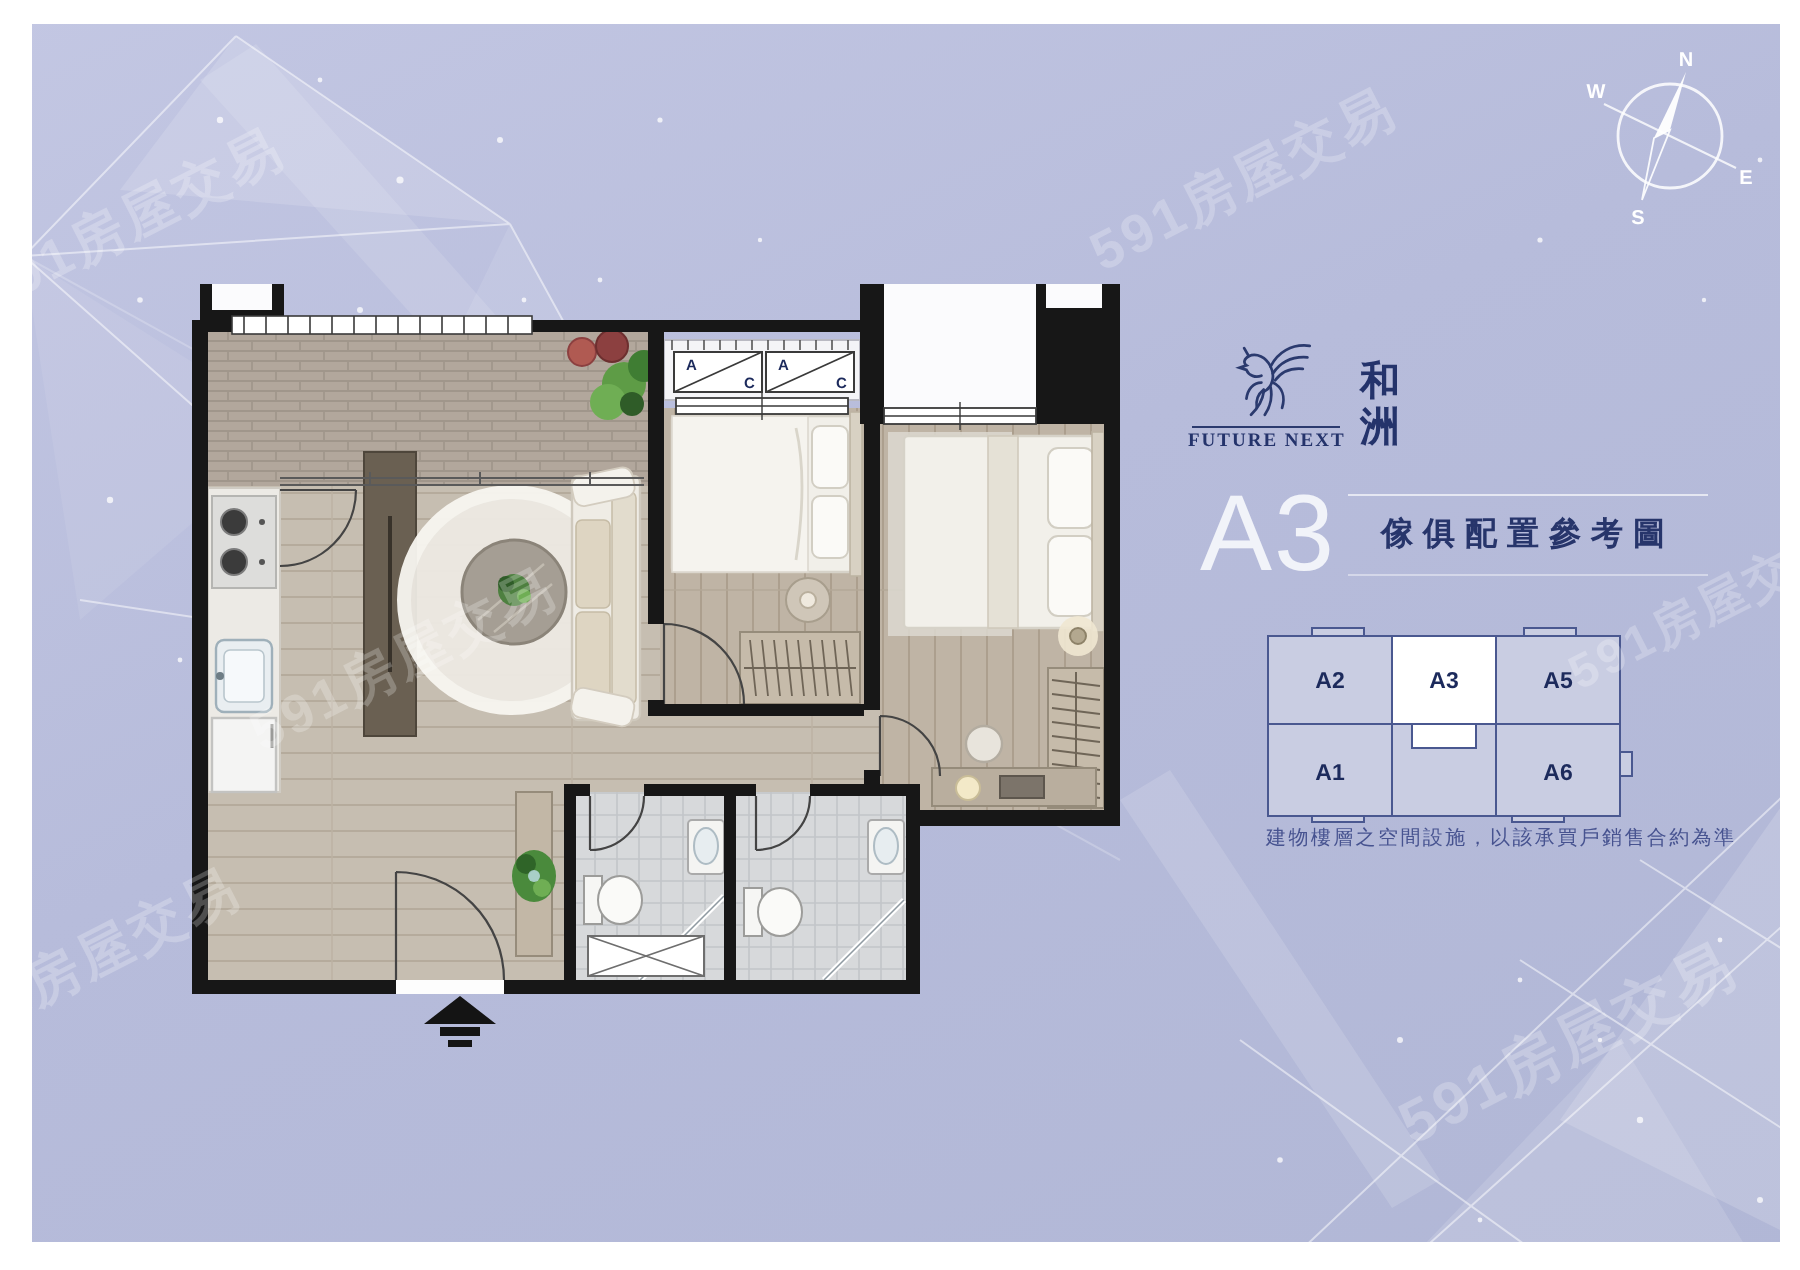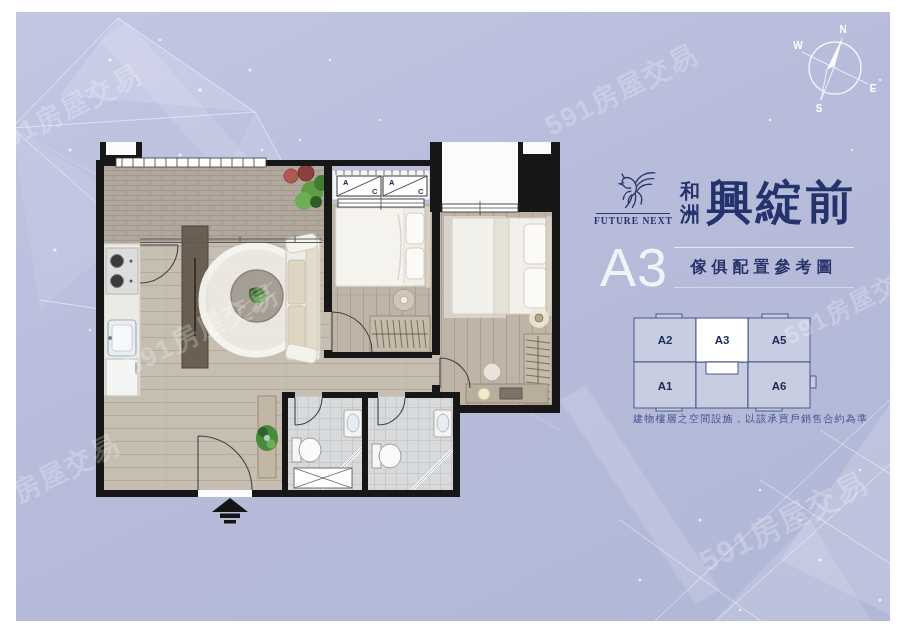--- a/index.html
+++ b/index.html
@@ -336,21 +336,20 @@
           <path d="M54,48 C56,58 53,66 49,72"></path>
           <path d="M56,44 C64,48 67,56 64,66"></path>
         </svg>
         <div class="rule"></div>
         <div class="logo-title">FUTURE NEXT</div>
       </div>
       <div class="developer">
         <span>和</span>
         <span>洲</span>
       </div>
-      <div class="project">興綻前</div>
     </div>
 
     <div class="unit-row">
       <div class="unit-code">A3</div>
       <div class="caption-box">
         <span class="caption">傢俱配置參考圖</span>
       </div>
     </div>
 
     <svg class="keyplan" width="195" height="112" viewBox="0 0 195 112">

